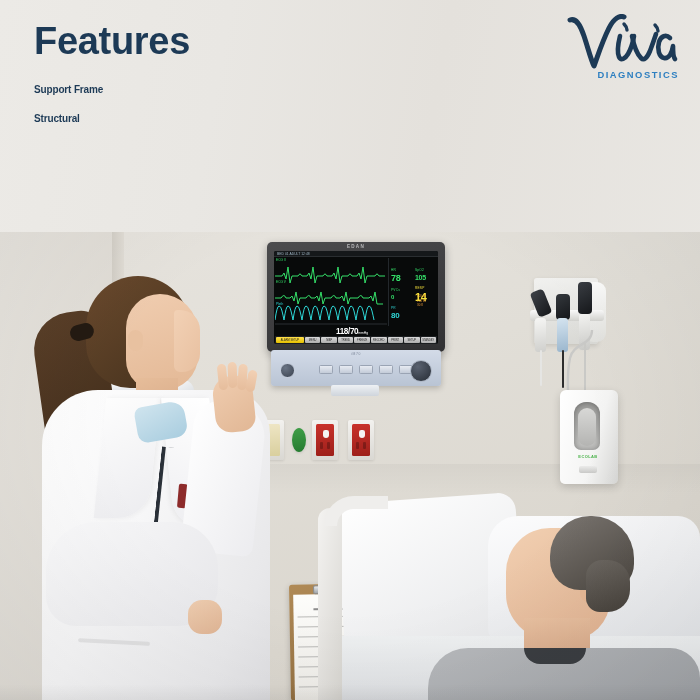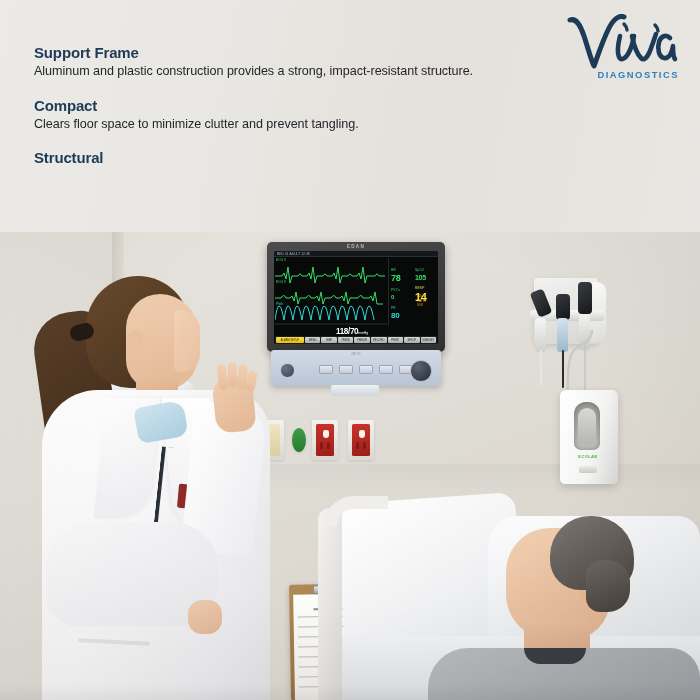--- a/index.html
+++ b/index.html
@@ -25,21 +25,21 @@
     position:absolute; left:0; top:0; width:700px; height:235px;
     padding:22px 34px 0 34px;
     z-index:40;
   }
   #page-title {
     font-size:38px; font-weight:bold; color:#1d3a56;
     letter-spacing:-.3px; line-height:1.05;
   }
   .feature { margin-top:0; }
   .feature-head {
-    font-size:15px; font-weight:bold; color:#1d3a56;
+    font-size:10px; font-weight:bold; color:#1d3a56;
     letter-spacing:-.15px; line-height:1.2;
   }
   .feature-body {
     font-size:12.6px; color:#22262b; line-height:1.32;
     letter-spacing:-.05px; margin-top:1px;
   }
   #feat-0 { margin-top:22px; }
   #feat-1 { margin-top:17px; }
   #feat-2 { margin-top:17px; }
 
@@ -464,30 +464,26 @@
     background:linear-gradient(180deg,rgba(0,0,0,0),rgba(0,0,0,.05));
   }
 </style>
 </head>
 <body>
 
 <div id="canvas">
 
   <div id="text-panel">
 
+    <h1 id="page-title">Features</h1>
 
     <div class="feature" id="feat-0">
       <div class="feature-head">Support Frame</div>
-      <div class="feature-body">Aluminum and plastic construction provides a strong, impact-resistant structure.</div>
-    </div>
-
-    <div class="feature" id="feat-1">
-      <div class="feature-head">Compact</div>
-      <div class="feature-body">Clears floor space to minimize clutter and prevent tangling.</div>
-    </div>
+    </div>
+
 
     <div class="feature" id="feat-2">
       <div class="feature-head">Structural</div>
     </div>
   </div>
 
   <div id="logo">
     <svg width="120" height="60" viewBox="0 0 120 60">
       <g fill="none" stroke="#1d3a56" stroke-linecap="round" stroke-linejoin="round">
         <path d="M8 6 C14 4 18 10 22 22 C26 34 29 46 32 52 C35 44 40 28 47 14 C52 4 58 1 62 3" stroke-width="5"></path>

